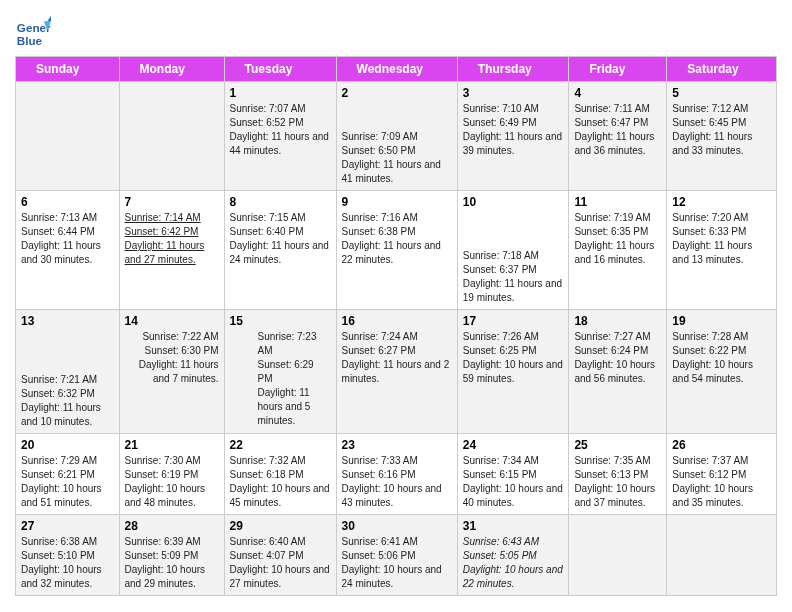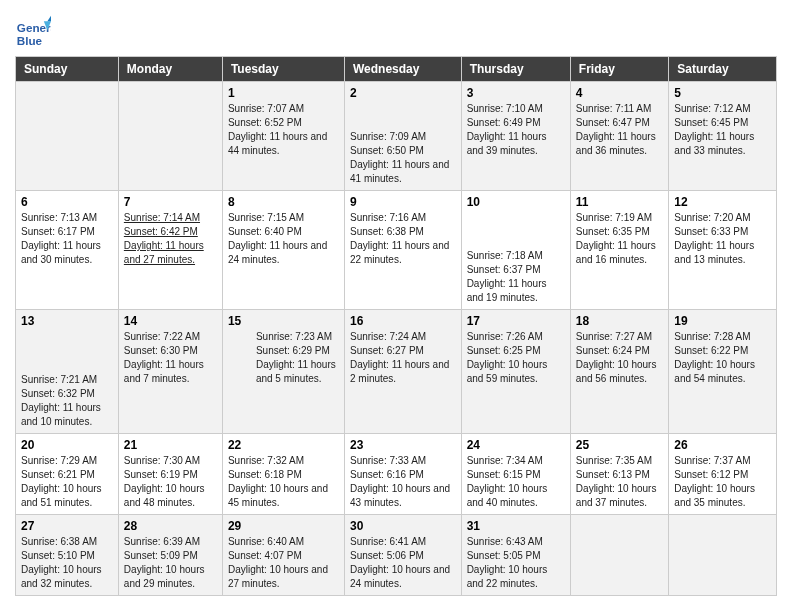--- a/index.html
+++ b/index.html
@@ -37,23 +37,23 @@
     .location-title {
       font-size: 16px;
       color: #555;
     }
     table {
       width: 100%;
       border-collapse: collapse;
       font-size: 11px;
     }
     thead tr th {
-      background-color: #404040;
+      background-color: #d946ef;
       color: #fff;
-      padding: 5px 8px;
+      padding: 5px 20px;
       text-align: left;
       font-size: 12px;
       font-weight: bold;
       border: 1px solid #ccc;
     }
     tbody tr {
       vertical-align: top;
     }
     tbody tr td {
       border: 1px solid #ccc;
@@ -146,21 +146,21 @@
           <span class="day-number">5</span>
           <div class="day-info" style="white-space: pre-line;">Sunrise: 7:12 AM
 Sunset: 6:45 PM
 Daylight: 11 hours and 33 minutes.</div>
         </td>
       </tr>
       <tr>
         <td>
           <span class="day-number">6</span>
           <div class="day-info" style="white-space: pre-line;">Sunrise: 7:13 AM
-Sunset: 6:17 PM
+Sunset: 6:44 PM
 Daylight: 11 hours and 30 minutes.</div>
         </td>
         <td>
           <span class="day-number">7</span>
           <div class="day-info" style="white-space: pre-line; text-decoration: underline;">Sunrise: 7:14 AM
 Sunset: 6:42 PM
 Daylight: 11 hours and 27 minutes.</div>
         </td>
         <td>
           <span class="day-number">8</span>
@@ -195,21 +195,21 @@
       </tr>
       <tr>
         <td>
           <span class="day-number">13</span>
           <div class="day-info" style="white-space: pre-line; margin-top: 45px;">Sunrise: 7:21 AM
 Sunset: 6:32 PM
 Daylight: 11 hours and 10 minutes.</div>
         </td>
         <td>
           <span class="day-number">14</span>
-          <div class="day-info" style="white-space: pre-line;">Sunrise: 7:22 AM
+          <div class="day-info" style="white-space: pre-line; text-align: right;">Sunrise: 7:22 AM
 Sunset: 6:30 PM
 Daylight: 11 hours and 7 minutes.</div>
         </td>
         <td>
           <span class="day-number">15</span>
           <div class="day-info" style="white-space: pre-line; margin-left: 28px;">Sunrise: 7:23 AM
 Sunset: 6:29 PM
 Daylight: 11 hours and 5 minutes.</div>
         </td>
         <td>
@@ -301,21 +301,21 @@
 Daylight: 10 hours and 27 minutes.</div>
         </td>
         <td>
           <span class="day-number">30</span>
           <div class="day-info" style="white-space: pre-line;">Sunrise: 6:41 AM
 Sunset: 5:06 PM
 Daylight: 10 hours and 24 minutes.</div>
         </td>
         <td>
           <span class="day-number">31</span>
-          <div class="day-info" style="white-space: pre-line;">Sunrise: 6:43 AM
+          <div class="day-info" style="white-space: pre-line; font-style: italic;">Sunrise: 6:43 AM
 Sunset: 5:05 PM
 Daylight: 10 hours and 22 minutes.</div>
         </td>
         <td></td>
         <td></td>
       </tr>
     </tbody>
 </table>
 
 </body></html>

